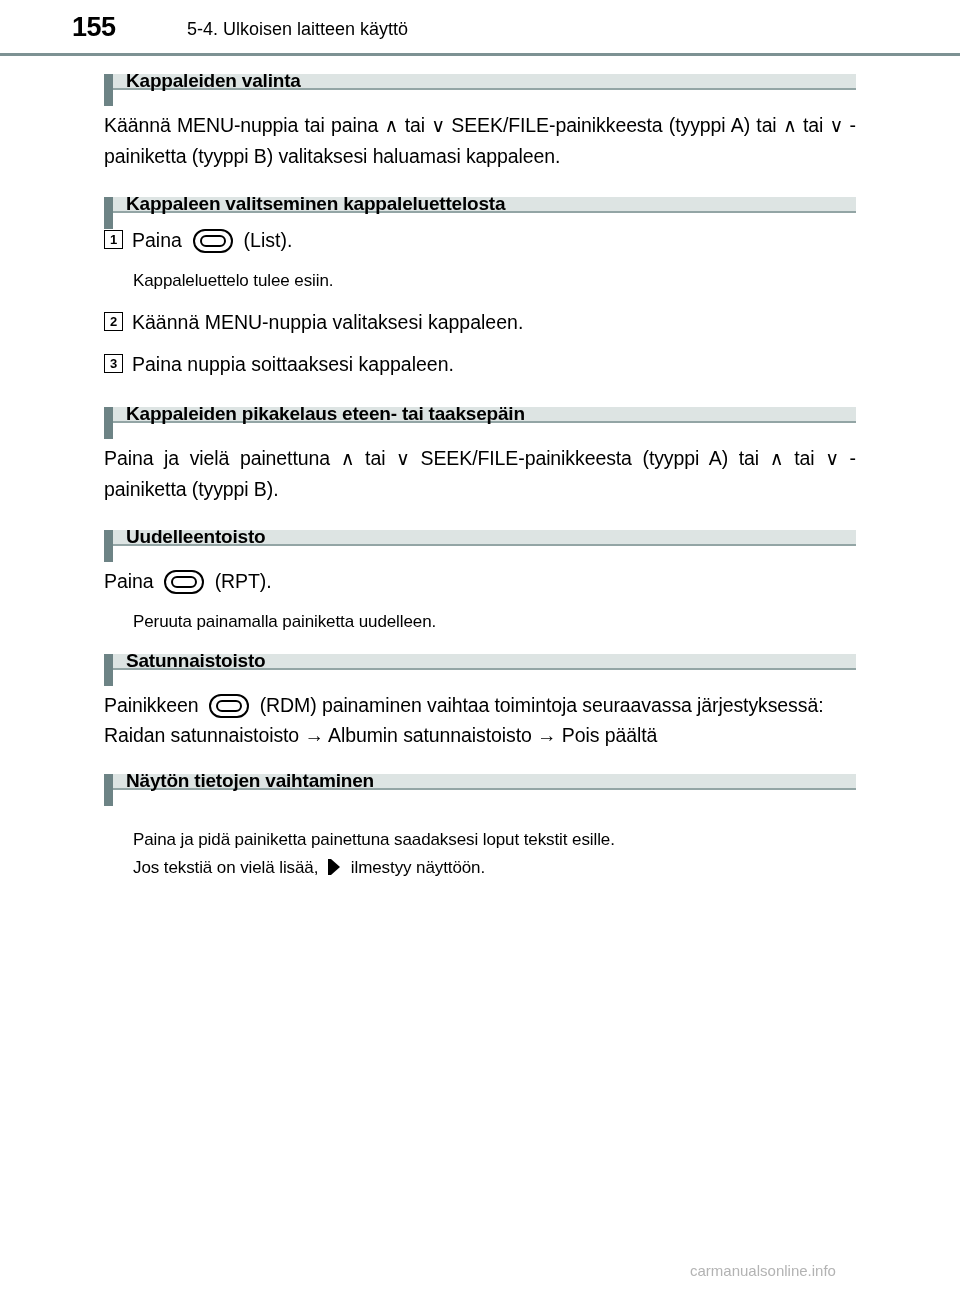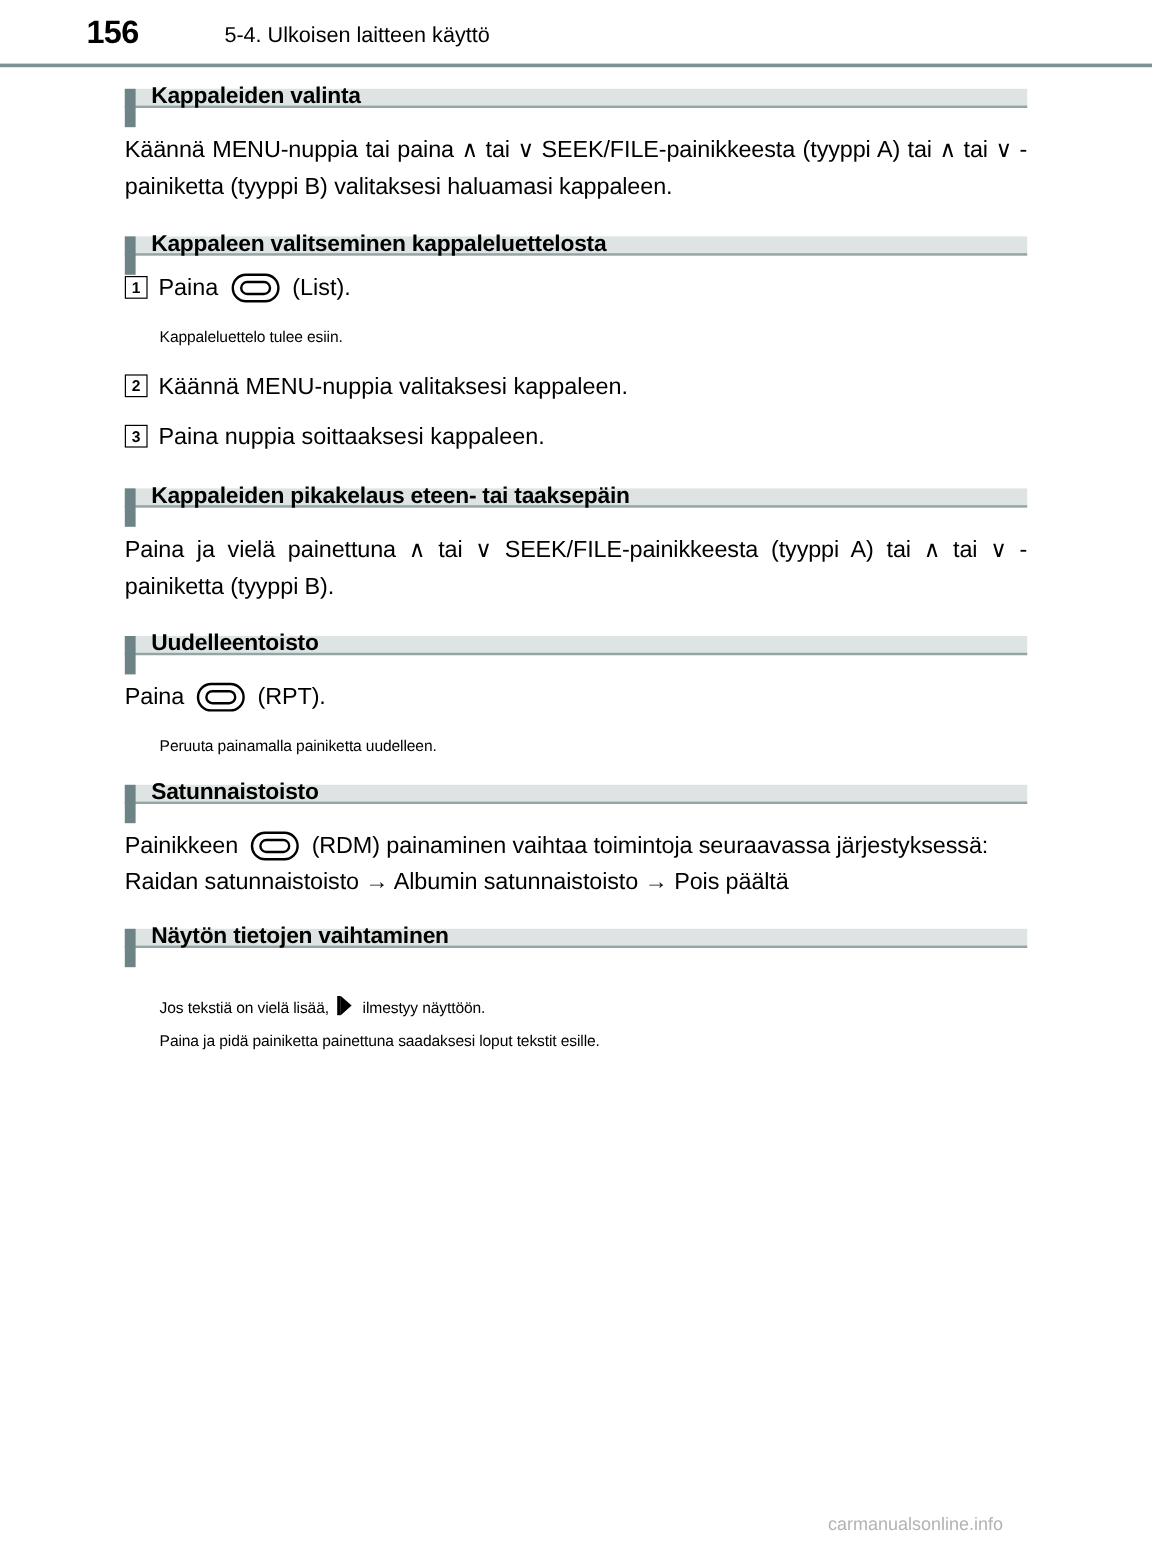--- a/index.html
+++ b/index.html
@@ -73,21 +73,21 @@
   
   .para {
     font-size:19.5px;
     line-height:30px;
     text-align:justify;
     letter-spacing:-0.1px;
   }
   .para.nojust { text-align:left; }
 
   .sub {
-    font-size:13px;
+    font-size:17px;
     line-height:28px;
     letter-spacing:-0.1px;
   }
 
   .step-row {
     display:flex;
     align-items:flex-start;
     font-size:19.5px;
     line-height:30px;
   }
@@ -166,21 +166,21 @@
     left:690px; top:1262px;
     font-size:15px;
     color:#b3b3b3;
     letter-spacing:0px;
   }
 </style>
 </head>
 <body>
 
 <div class="page-header">
-  <div class="page-number">156</div>
+  <div class="page-number">155</div>
   <div class="page-chapter">5-4. Ulkoisen laitteen käyttö</div>
   <div class="header-rule"></div>
 </div>
 
 <div class="content">
 
   <div class="section-header">
     <span class="accent"></span>
     <span class="title">Kappaleiden valinta</span>
   </div>
@@ -247,18 +247,18 @@
   <div class="para nojust"><span>Raidan satunnaistoisto</span> <span>→</span> <span>Albumin satunnaistoisto</span> <span>→</span> <span>Pois päältä</span></div>
 
   <div class="spacer-24"></div>
 
   <div class="section-header">
     <span class="accent"></span>
     <span class="title">Näytön tietojen vaihtaminen</span>
   </div>
   <div class="spacer-20"></div>
   <div class="spacer-16"></div>
+  <div class="sub" style="padding-left:29px;">Paina ja pidä painiketta painettuna saadaksesi loput tekstit esille.</div>
   <div class="sub" style="padding-left:29px;"><span>Jos tekstiä on vielä lisää,</span>&nbsp;&nbsp;<span class="tri-marker"><span class="bar"></span><span class="tri"></span></span>&nbsp;&nbsp;<span>ilmestyy näyttöön.</span></div>
-  <div class="sub" style="padding-left:29px;">Paina ja pidä painiketta painettuna saadaksesi loput tekstit esille.</div>
 
 </div>
 
 <div class="watermark">carmanualsonline.info</div>
 
 </body></html>

